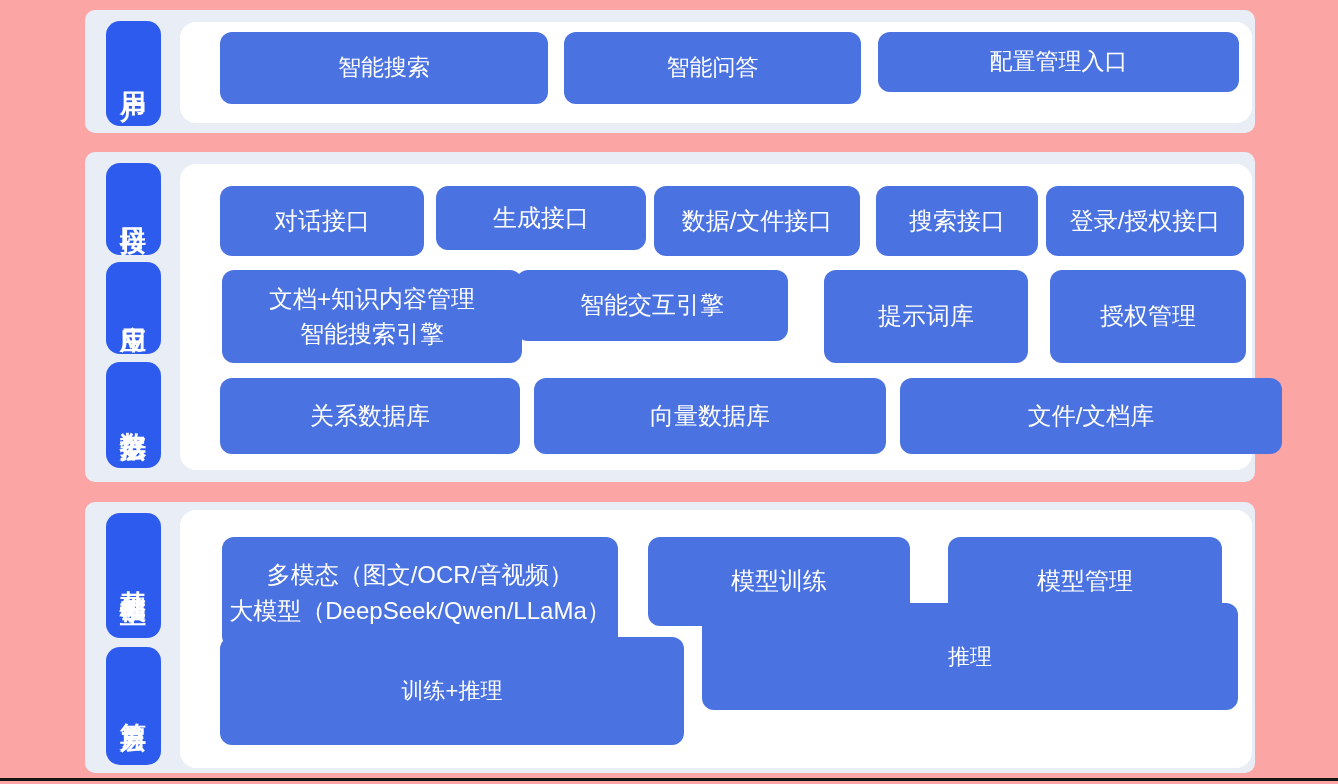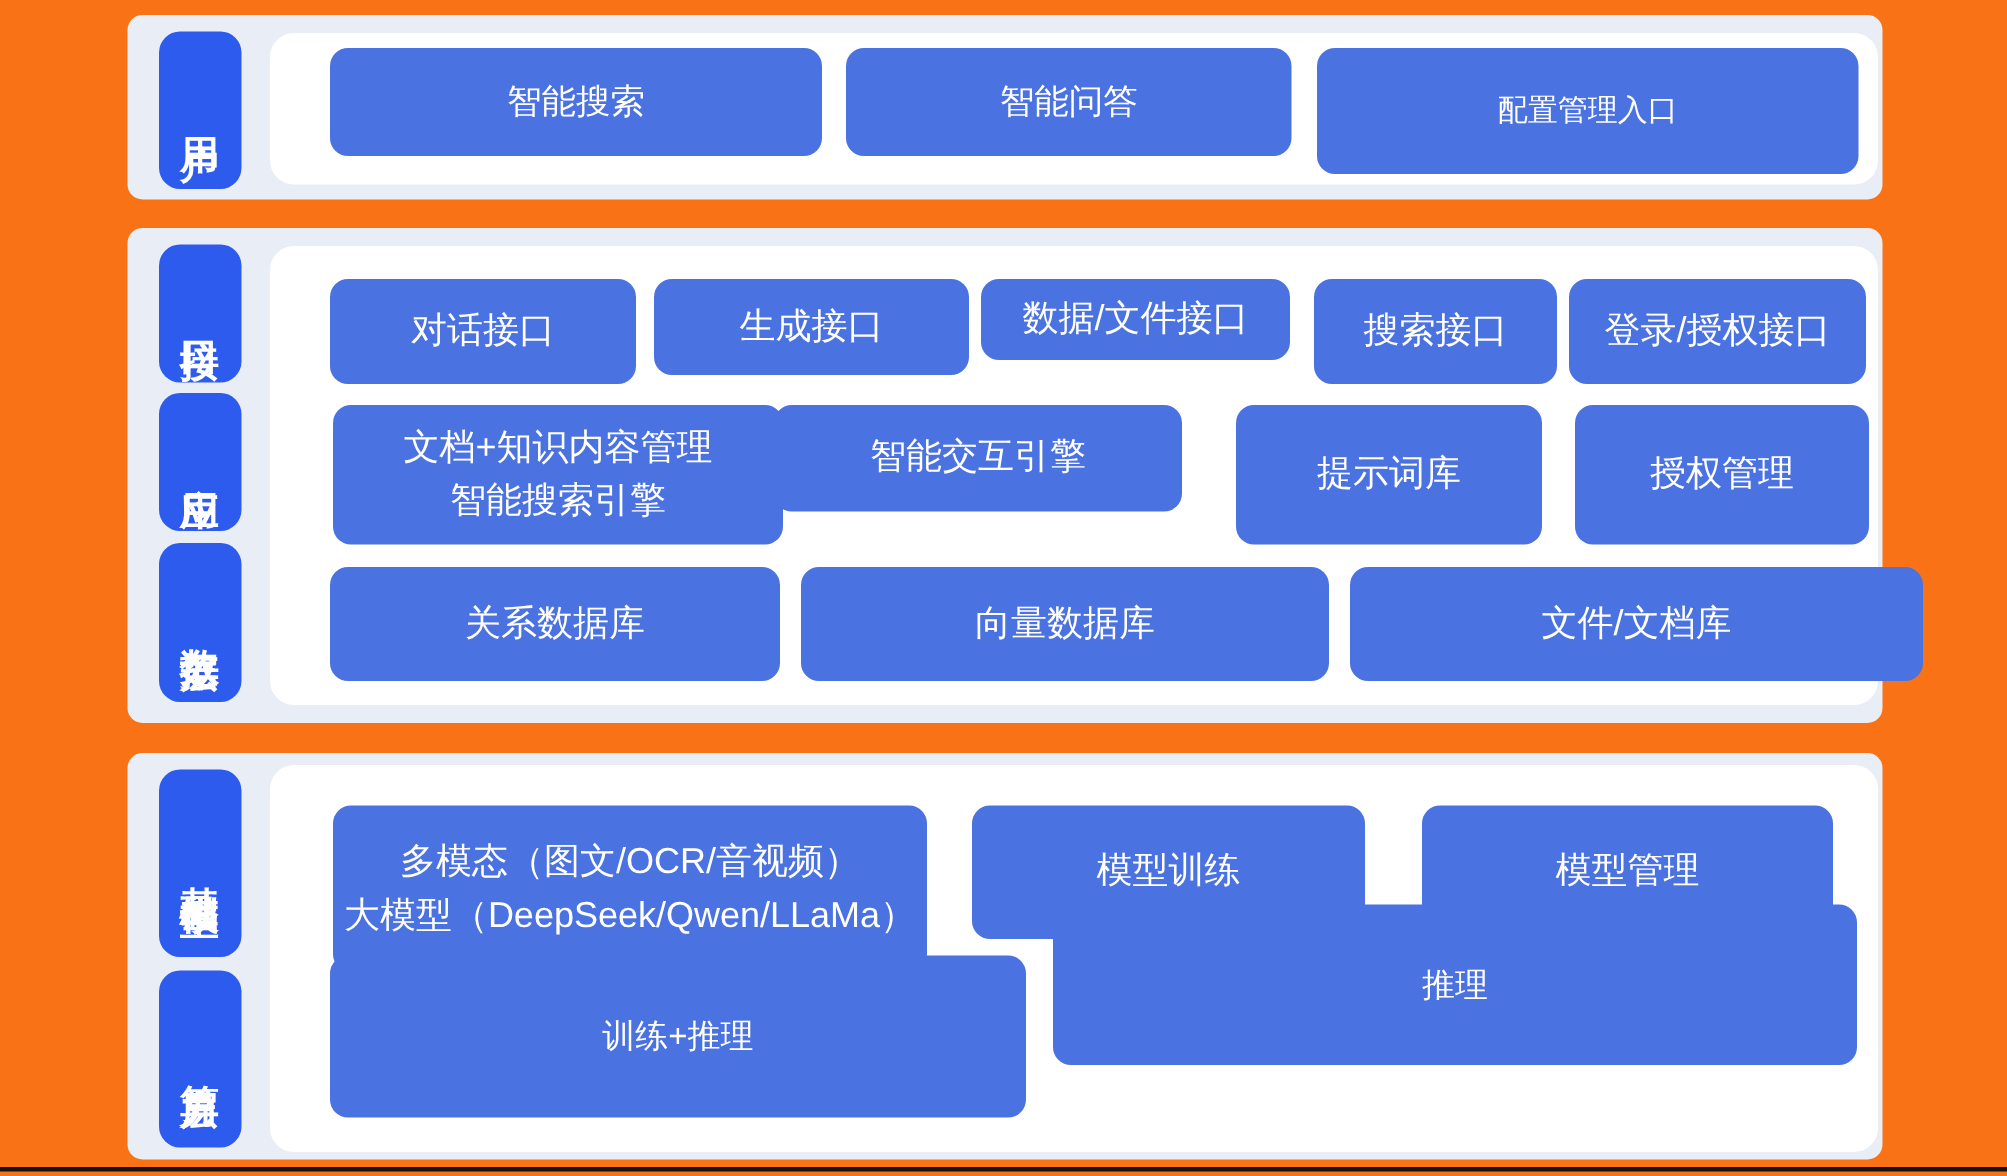--- a/index.html
+++ b/index.html
@@ -6,21 +6,21 @@
     --panel-bg:#e9eef6;
     --layer-label-bg:#2d5bee;
     --node-bg:#4a72e0;
     --node-text:#ffffff;
     --bottom-rule:#141414;
   }
   html,body{margin:0;padding:0;background:#ffffff;}
   .canvas{
     position:relative;
     width:1338px;height:784px;
-    background:#f97316;
+    background:#fca5a5;
     overflow:hidden;
     font-family:"Liberation Sans","DejaVu Sans",sans-serif;
   }
   .panel{
     position:absolute;left:85px;width:1170px;
     background:var(--panel-bg);
     border-radius:10px;
   }
   .container{
     position:absolute;left:180px;width:1072px;
@@ -69,25 +69,25 @@
 
   <div class="layer-label" style="top:21px;height:105px">用户</div>
   <div class="layer-label" style="top:163px;height:92px">接口</div>
   <div class="layer-label" style="top:262px;height:92px">应用</div>
   <div class="layer-label" style="top:362px;height:106px">数据层</div>
   <div class="layer-label" style="top:513px;height:125px">基础模型</div>
   <div class="layer-label" style="top:647px;height:118px">算力层</div>
 
   <div class="node" style="left:220px;top:32px;width:328px;height:72px;font-size:23px">智能搜索</div>
   <div class="node" style="left:564px;top:32px;width:297px;height:72px;font-size:23px">智能问答</div>
-  <div class="node" style="left:878px;top:32px;width:361px;height:84px;font-size:20px">配置管理入口</div>
+  <div class="node" style="left:878px;top:32px;width:361px;height:60px;font-size:23px">配置管理入口</div>
 
   <div class="node small" style="left:220px;top:186px;width:204px;height:70px">对话接口</div>
   <div class="node small" style="left:436px;top:186px;width:210px;height:64px">生成接口</div>
-  <div class="node small" style="left:654px;top:186px;width:206px;height:54px">数据/文件接口</div>
+  <div class="node small" style="left:654px;top:186px;width:206px;height:70px">数据/文件接口</div>
   <div class="node small" style="left:876px;top:186px;width:162px;height:70px">搜索接口</div>
   <div class="node small" style="left:1046px;top:186px;width:198px;height:70px">登录/授权接口</div>
 
   <div class="node small" style="left:222px;top:270px;width:300px;height:93px">文档+知识内容管理
 智能搜索引擎</div>
   <div class="node small" style="left:516px;top:270px;width:272px;height:71px">智能交互引擎</div>
   <div class="node small" style="left:824px;top:270px;width:204px;height:93px">提示词库</div>
   <div class="node small" style="left:1050px;top:270px;width:196px;height:93px">授权管理</div>
 
   <div class="node small" style="left:220px;top:378px;width:300px;height:76px">关系数据库</div>

